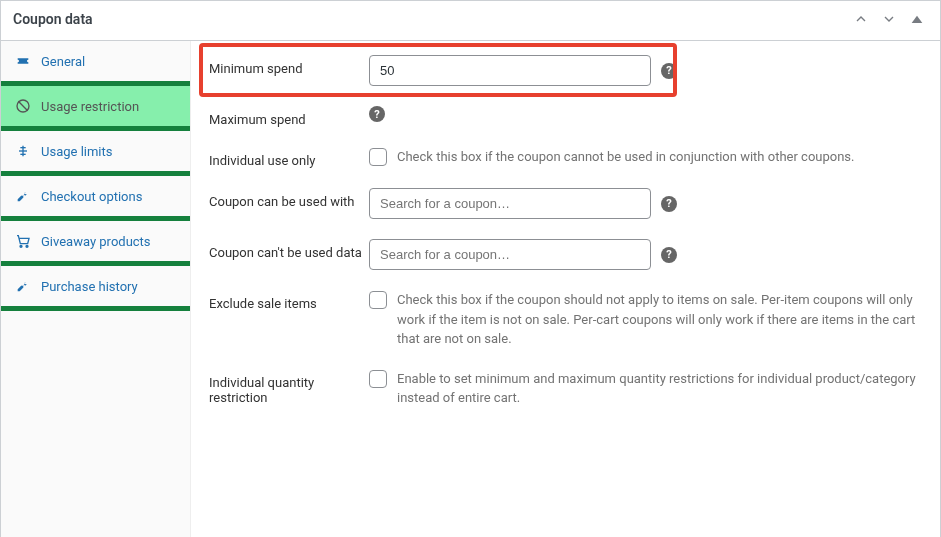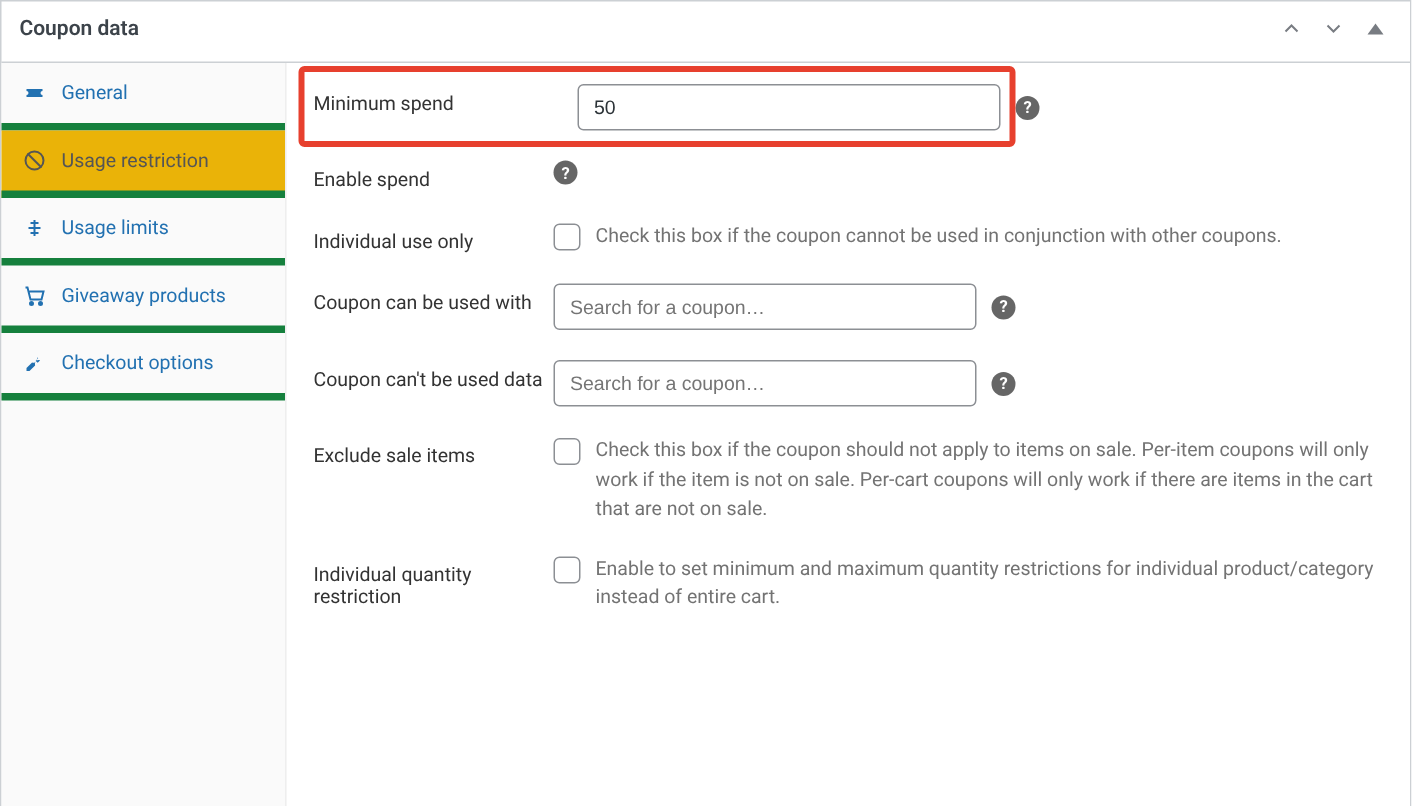--- a/index.html
+++ b/index.html
@@ -7,27 +7,27 @@
     .panel { border: 1px solid #ccd0d4; width: 941px; }
     .panel-header { display: flex; justify-content: space-between; align-items: flex-start; padding: 10px 12px; border-bottom: 1px solid #ccd0d4; }
     .panel-header h2 { font-size: 14px; font-weight: 600; }
     .header-controls { display: flex; gap: 6px; color: #787c82; }
     .header-controls span { cursor: pointer; padding: 0 3px; }
     .panel-body { display: flex; min-height: 500px; }
     .sidebar { width: 190px; background: #fafafa; border-right: 1px solid #eee; }
     .sidebar ul { list-style: none; }
     .sidebar li { border-bottom: 5px solid #15803d; }
     .sidebar a { display: flex; align-items: center; gap: 10px; padding: 12px 14px; color: #2271b1; text-decoration: none; font-size: 13px; }
-    .sidebar li.active { background: #eab308; }
+    .sidebar li.active { background: #86efac; }
     .sidebar li.active a { color: #555; }
     .sidebar .icon { width: 16px; display: inline-flex; justify-content: center; color: #2271b1; }
     .sidebar li.active .icon { color: #555; }
     .content { flex: 1; padding: 14px 18px 22px 18px; }
     .form-row { display: flex; align-items: flex-start; margin-bottom: 20px; }
-    .form-row.first { position: relative; gap: 16px; }
+    .form-row.first { position: relative; }
     .highlight-box { position: absolute; border: 4px solid #e7402e; border-radius: 4px; top: -12px; left: -10px; width: 478px; height: 54px; pointer-events: none; }
     .form-label { width: 160px; padding-top: 6px; color: #333; font-size: 13px; }
     .form-field { flex: 1; display: flex; flex-direction: column; gap: 6px; }
     .input-wrap { display: flex; align-items: center; gap: 10px; }
     input[type="text"] { width: 282px; padding: 7px 10px; border: 1px solid #8c8f94; border-radius: 4px; font-size: 13px; color: #2c3338; }
     input[type="text"]::placeholder { color: #757575; }
     .help-icon { width: 16px; height: 16px; border-radius: 50%; background: #666; color: #fff; display: inline-flex; align-items: center; justify-content: center; font-size: 11px; font-weight: bold; cursor: help; }
     .checkbox-row { display: flex; align-items: flex-start; gap: 10px; }
     .checkbox-row input[type="checkbox"] { width: 18px; height: 18px; border: 1px solid #8c8f94; border-radius: 4px; margin-top: 1px; cursor: pointer; flex-shrink: 0; appearance: none; background: #fff; }
     .desc { color: #737373; line-height: 1.5; font-size: 13px; max-width: 560px; }
@@ -84,56 +84,66 @@
                   <line x1="8" y1="7" x2="16" y2="7"></line>
                   <line x1="8" y1="17" x2="16" y2="17"></line>
                 </svg>
               </span>
               <span>Usage limits</span>
             </a>
         </li>
         <li>
           <a href="#">
               <span class="icon">
+                <svg viewBox="0 0 24 24" fill="currentColor">
+                  <path d="M14.7 6.3a4 4 0 01-5.1 5.1L4 17v3h3l5.6-5.6a4 4 0 015.1-5.1l-2.5 2.5-2-2 2.5-2.5z"></path>
+                </svg>
+              </span>
+              <span>Checkout options</span>
+            </a>
+        </li>
+        <li>
+          <a href="#">
+              <span class="icon">
                 <svg viewBox="0 0 24 24" fill="none" stroke="currentColor" stroke-width="2">
                   <circle cx="9" cy="20" r="1.5" fill="currentColor"></circle>
                   <circle cx="18" cy="20" r="1.5" fill="currentColor"></circle>
                   <path d="M3 4h2l3 12h11l2-8H7"></path>
                 </svg>
               </span>
               <span>Giveaway products</span>
             </a>
         </li>
         <li>
           <a href="#">
               <span class="icon">
                 <svg viewBox="0 0 24 24" fill="currentColor">
                   <path d="M14.7 6.3a4 4 0 01-5.1 5.1L4 17v3h3l5.6-5.6a4 4 0 015.1-5.1l-2.5 2.5-2-2 2.5-2.5z"></path>
                 </svg>
               </span>
-              <span>Checkout options</span>
+              <span>Purchase history</span>
             </a>
         </li>
       </ul>
     </nav>
     <div class="content">
 
       <div class="form-row first">
         <div class="highlight-box"></div>
         <label class="form-label">Minimum spend</label>
         <div class="form-field">
           <div class="input-wrap">
             <input type="text" value="50" style="">
             <span class="help-icon">?</span>
           </div>
         </div>
       </div>
 
       <div class="form-row">
-        <label class="form-label">Enable spend</label>
+        <label class="form-label">Maximum spend</label>
         <div class="form-field">
           <div class="input-wrap">
             <span class="help-icon">?</span>
           </div>
         </div>
       </div>
 
       <div class="form-row">
         <label class="form-label">Individual use only</label>
         <div class="form-field">

